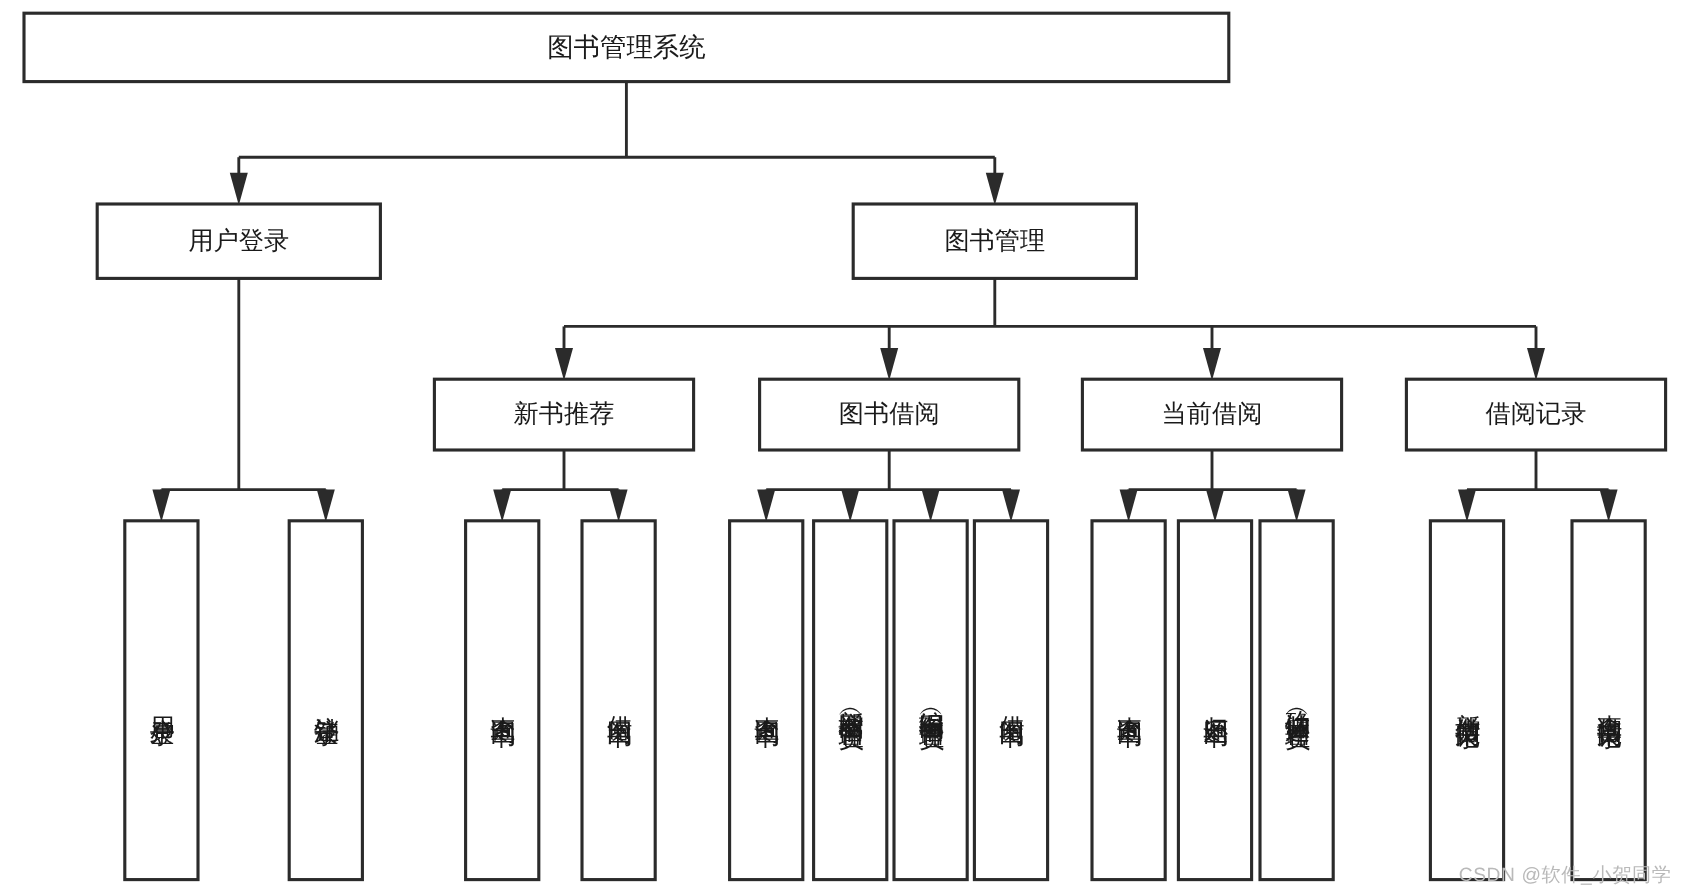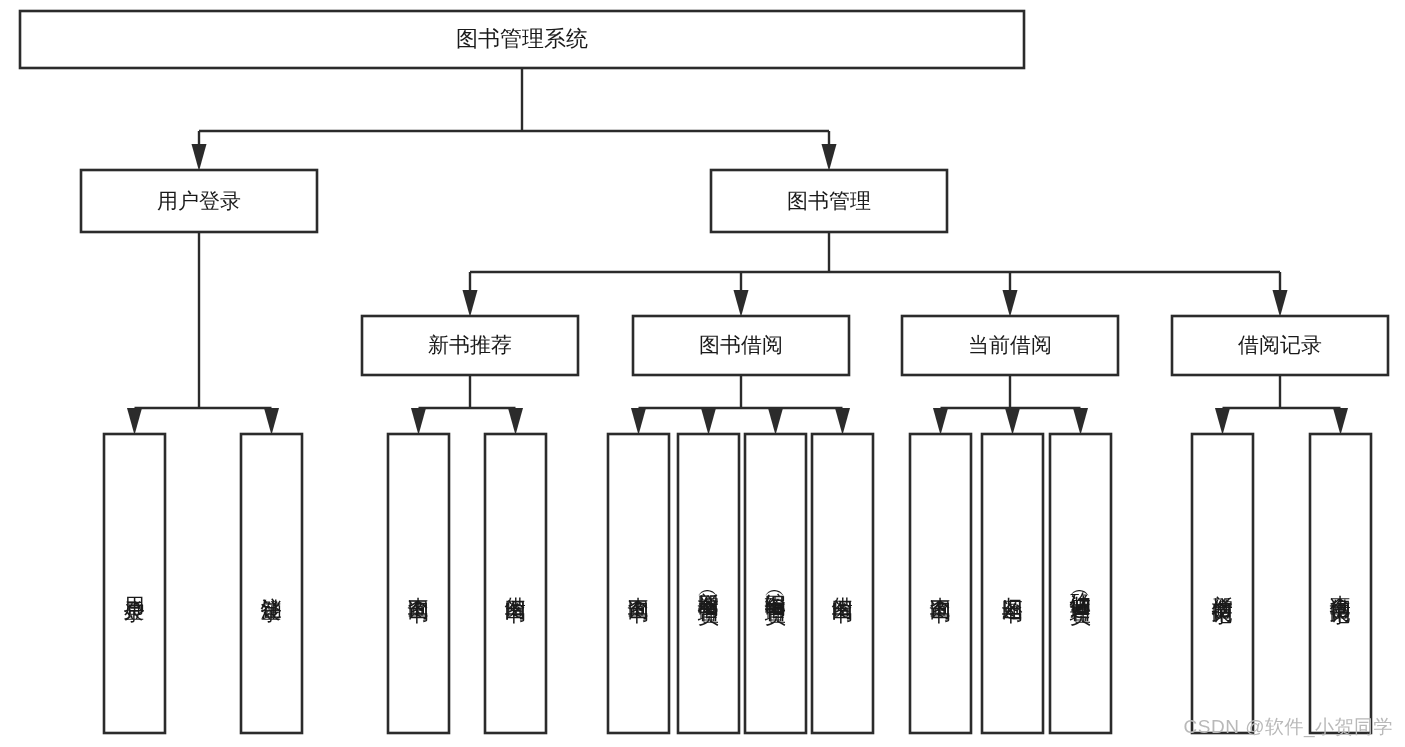--- a/index.html
+++ b/index.html
@@ -67,21 +67,21 @@
   }
   .conn-arrow {
     fill: #2b2b2b;
     stroke: none;
   }
   .watermark {
     position: absolute;
     right: 12px;
     bottom: 7px;
     font-family: "Liberation Sans", "DejaVu Sans", sans-serif;
-    font-size: 19px;
+    font-size: 16px;
     color: #b9b9b9;
     letter-spacing: 0.5px;
     user-select: none;
     pointer-events: none;
   }
 </style>
 </head>
 <body>
 
 <div id="diagram-root">

